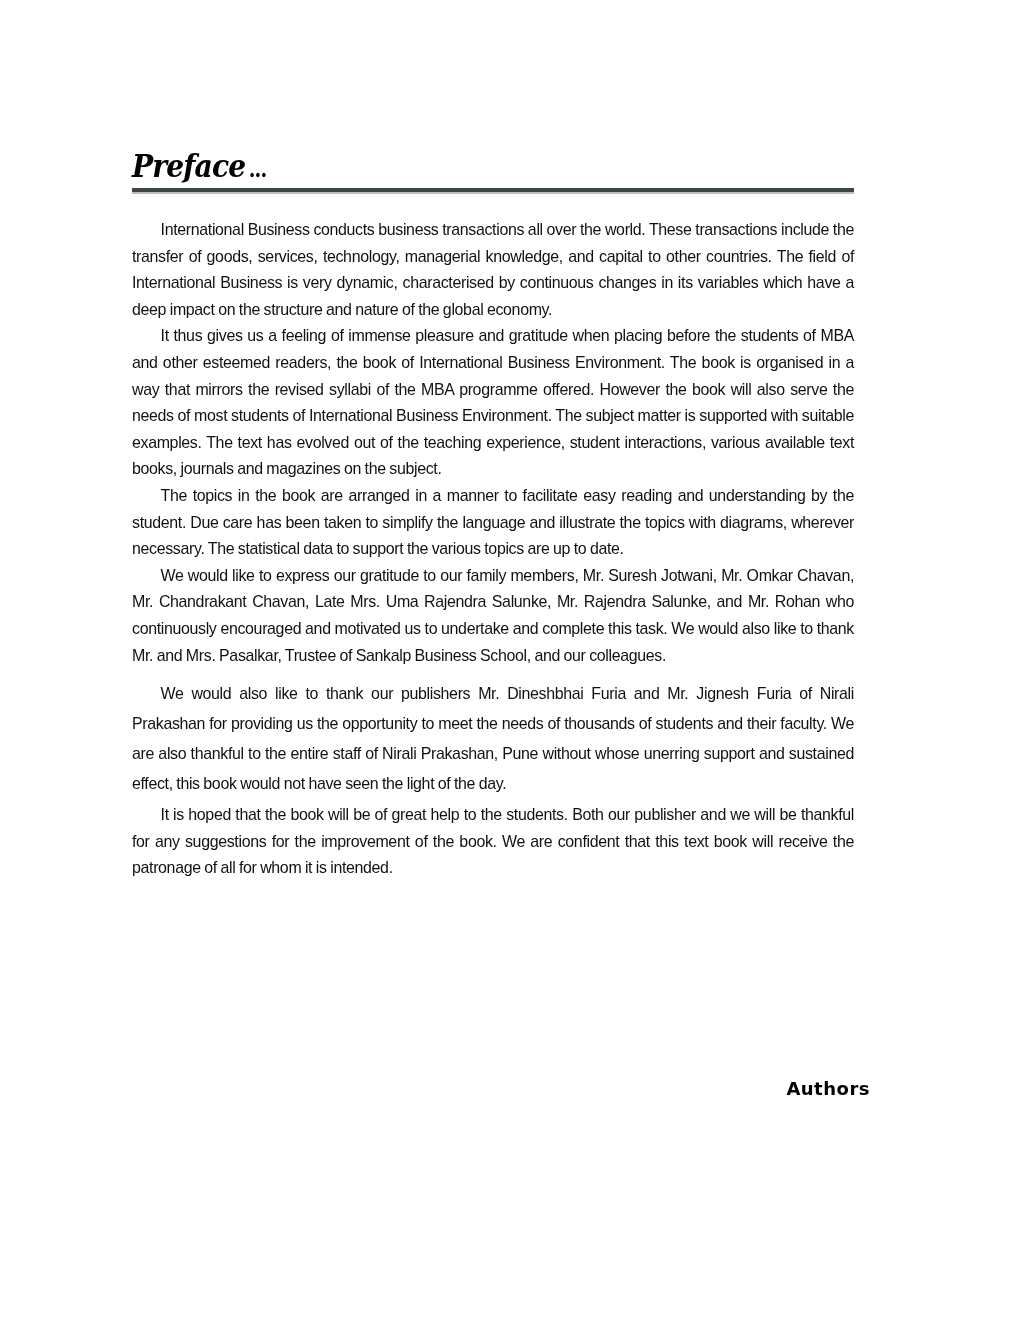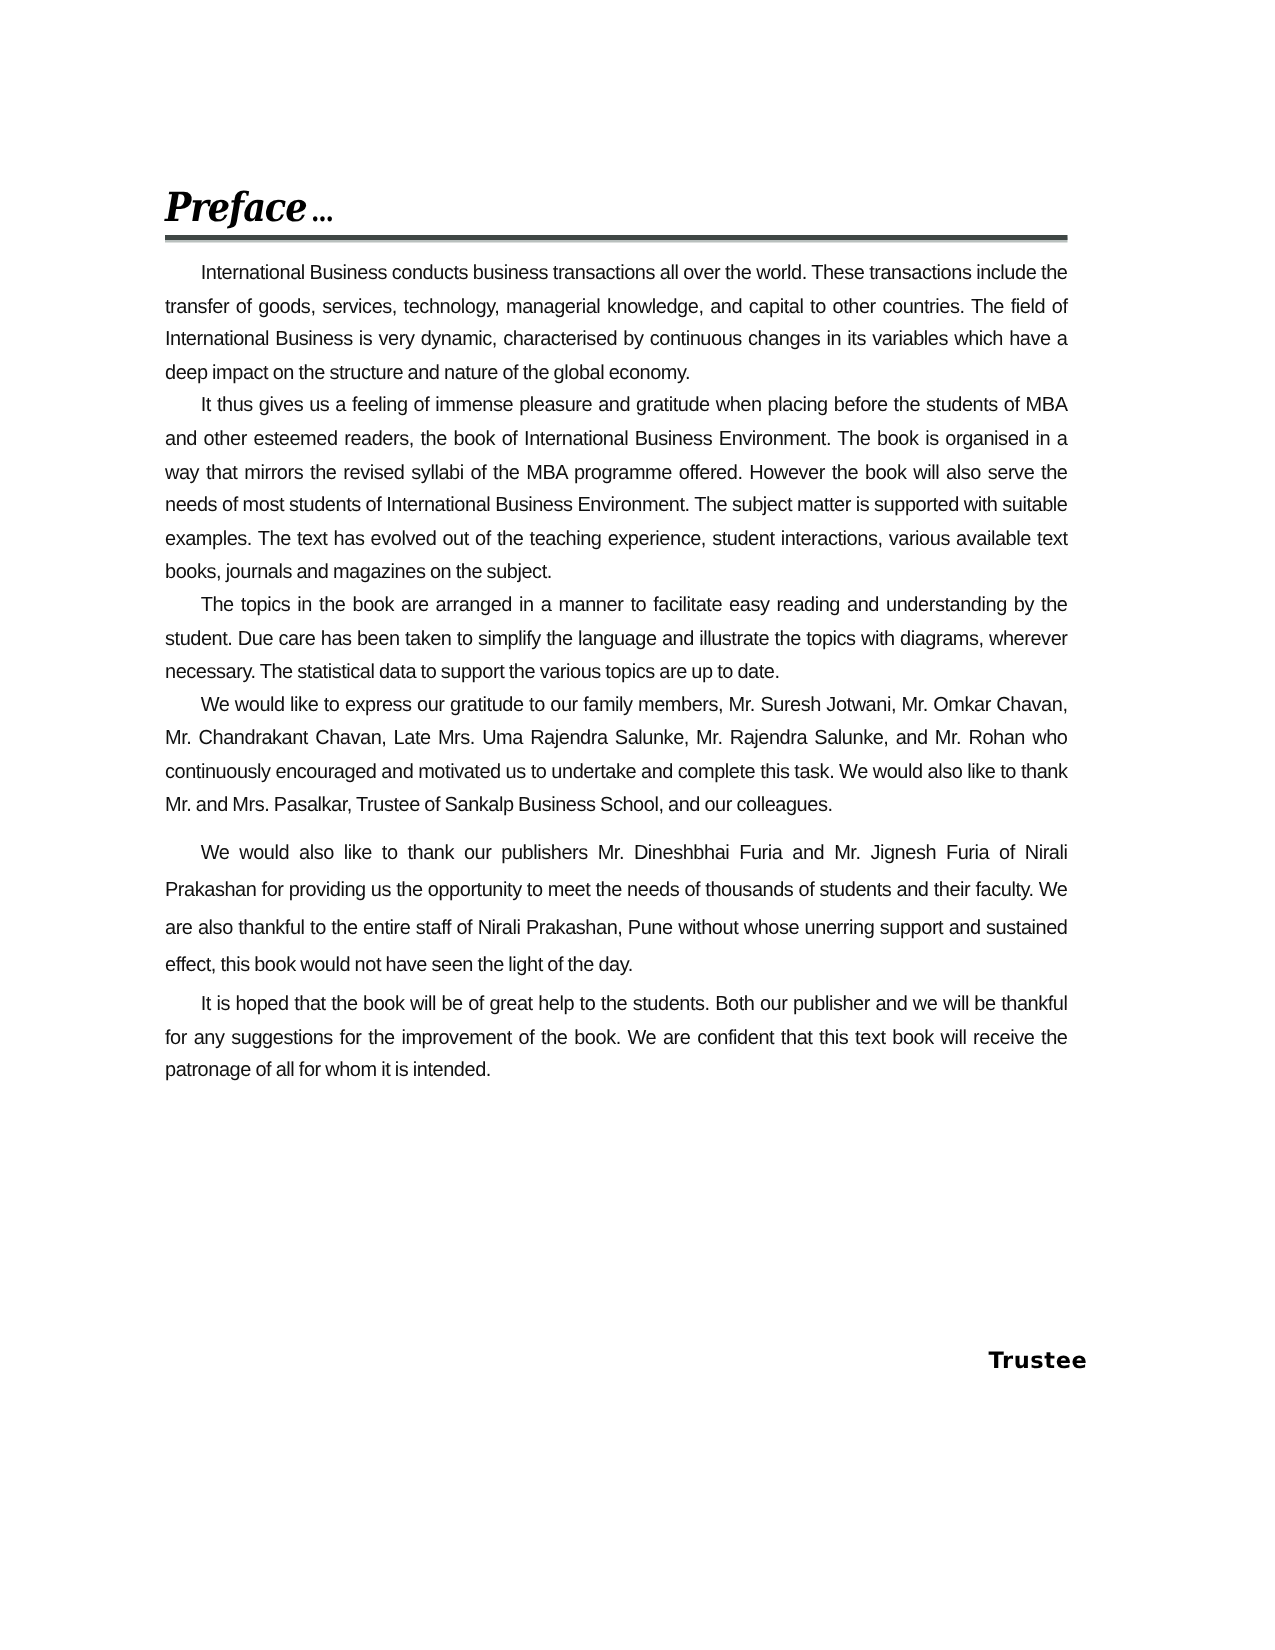--- a/index.html
+++ b/index.html
@@ -40,21 +40,21 @@
       font-style: normal;
     }
     .rule {
       margin-top: 2px;
       height: 4px;
       background: #3f4745;
       width: 722px;
       box-shadow: 0 2px 0 #b9c0be;
     }
     .body-text {
-      margin-top: 13px;
+      margin-top: 24px;
       font-family: "Liberation Sans", sans-serif;
       font-size: 16.2px;
       color: #111111;
     }
     .para {
       margin: 0;
       text-align: justify;
       text-indent: 29px;
       line-height: 26.6px;
       letter-spacing: -0.35px;
@@ -94,13 +94,13 @@
   <div class="body-text">
     <p class="para">International Business conducts business transactions all over the world. These transactions include the transfer of goods, services, technology, managerial knowledge, and capital to other countries. The field of International Business is very dynamic, characterised by continuous changes in its variables which have a deep impact on the structure and nature of the global economy.</p>
     <p class="para">It thus gives us a feeling of immense pleasure and gratitude when placing before the students of MBA and other esteemed readers, the book of International Business Environment. The book is organised in a way that mirrors the revised syllabi of the MBA programme offered. However the book will also serve the needs of most students of International Business Environment. The subject matter is supported with suitable examples. The text has evolved out of the teaching experience, student interactions, various available text books, journals and magazines on the subject.</p>
     <p class="para">The topics in the book are arranged in a manner to facilitate easy reading and understanding by the student. Due care has been taken to simplify the language and illustrate the topics with diagrams, wherever necessary. The statistical data to support the various topics are up to date.</p>
     <p class="para">We would like to express our gratitude to our family members, Mr. Suresh Jotwani, Mr. Omkar Chavan, Mr. Chandrakant Chavan, Late Mrs. Uma Rajendra Salunke, Mr. Rajendra Salunke, and Mr. Rohan who continuously encouraged and motivated us to undertake and complete this task. We would also like to thank Mr. and Mrs. Pasalkar, Trustee of Sankalp Business School, and our colleagues.</p>
     <p class="para loose">We would also like to thank our publishers Mr. Dineshbhai Furia and Mr. Jignesh Furia of Nirali Prakashan for providing us the opportunity to meet the needs of thousands of students and their faculty. We are also thankful to the entire staff of Nirali Prakashan, Pune without whose unerring support and sustained effect, this book would not have seen the light of the day.</p>
     <p class="para after-loose">It is hoped that the book will be of great help to the students. Both our publisher and we will be thankful for any suggestions for the improvement of the book. We are confident that this text book will receive the patronage of all for whom it is intended.</p>
   </div>
 </div>
 
-<div class="signature">Trustee</div>
+<div class="signature">Authors</div>
 
 </body></html>

